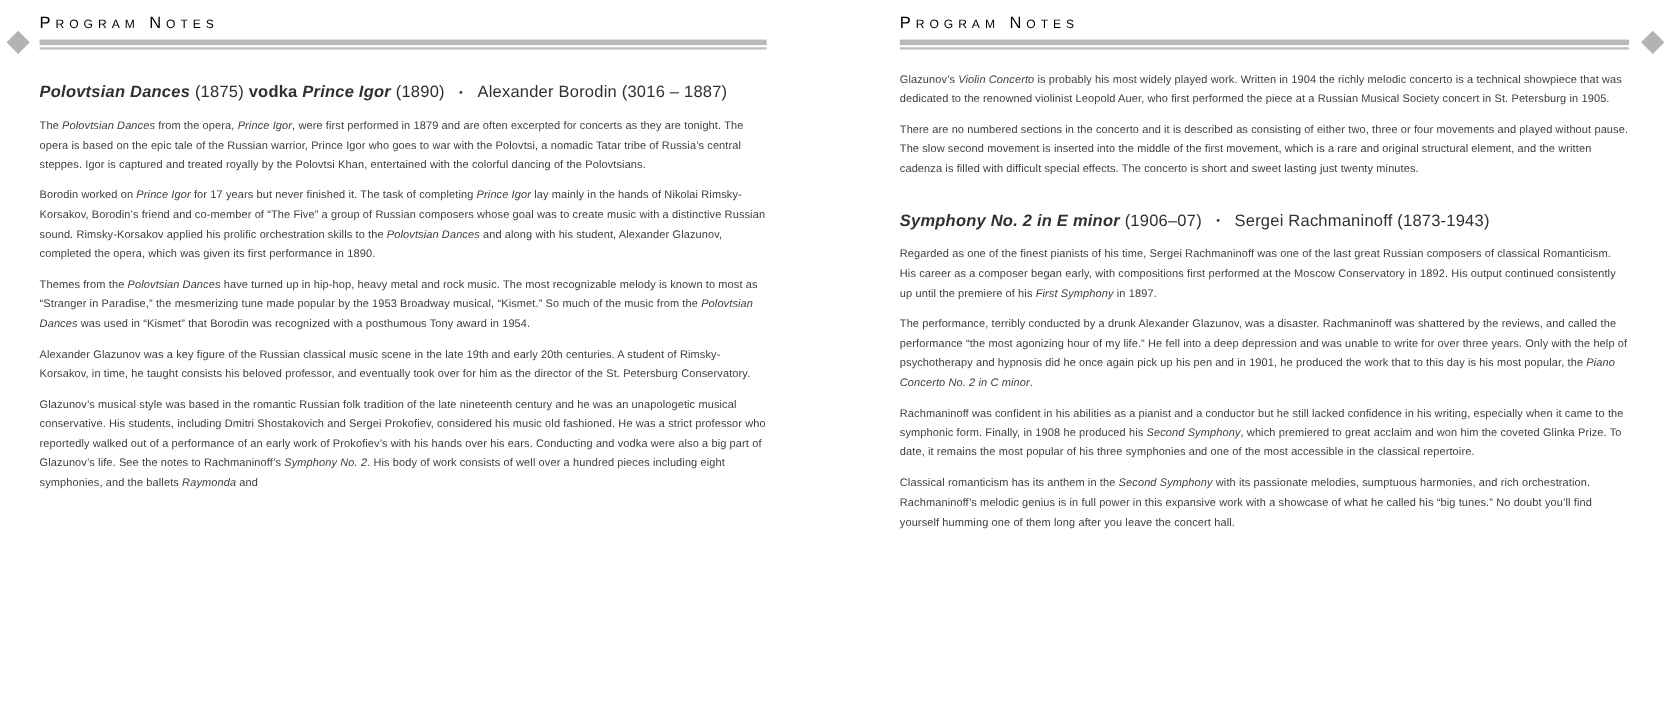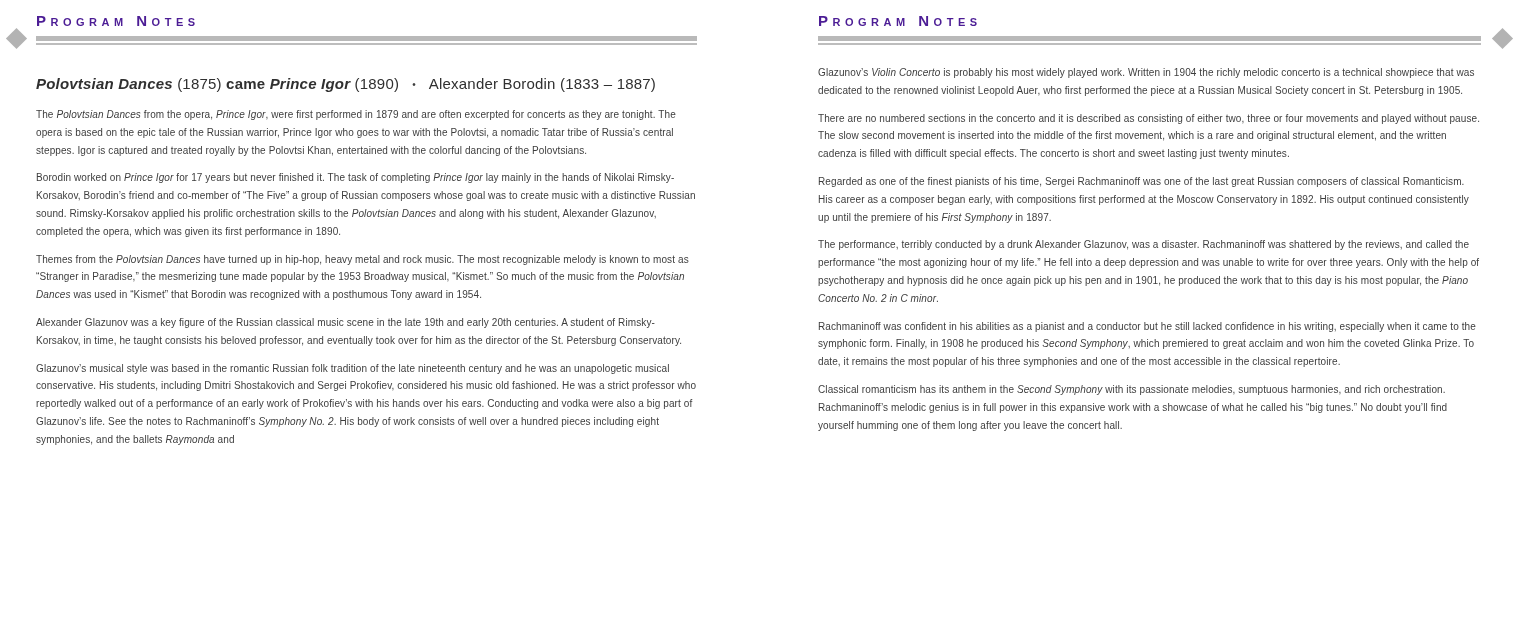--- a/index.html
+++ b/index.html
@@ -10,24 +10,24 @@
     -webkit-font-smoothing:antialiased;
   }
   .page{position:absolute;top:12px;}
   .page-left{left:36px;width:661px;}
   .page-right{left:818px;width:663px;}
 
   .page-header{position:relative;}
   .ph-title{
     margin:0;
     font-size:15px;
-    font-weight:700;
+    font-weight:400;
     font-variant:small-caps;
     letter-spacing:4.5px;
-    color:#4c1d95;
+    color:#000000;
   }
   .rule{margin-top:7px;}
   .rule .bar{height:5px;background:#b9b9b9;}
   .rule .thin{height:2px;background:#bdbdbd;margin-top:2px;}
   .diamond{
     position:absolute;width:15px;height:15px;background:#b3b3b3;
     transform:rotate(45deg);top:19px;
   }
   .page-left .diamond{left:-27px;}
   .page-right .diamond{right:-29px;}
@@ -68,21 +68,21 @@
 <section class="page page-left">
   <span class="diamond"></span>
   <div class="page-header">
     <h1 class="ph-title">Program Notes</h1>
     <div class="rule">
       <div class="bar"></div>
       <div class="thin"></div>
     </div>
   </div>
   <article>
-    <h2 class="note-heading"><span class="sg-bi">Polovtsian Dances</span><span class="sg-n"> (1875) </span><span class="sg-b">came</span><span class="sg-bi"> Prince Igor</span><span class="sg-n"> (1890)</span><span class="sg-bullet">•</span><span class="sg-n">Alexander Borodin (1833 – 1887)</span></h2>
+    <h2 class="note-heading"><span class="sg-bi">Polovtsian Dances</span><span class="sg-n"> (1875) </span><span class="sg-b">vodka</span><span class="sg-bi"> Prince Igor</span><span class="sg-n"> (1890)</span><span class="sg-bullet">•</span><span class="sg-n">Alexander Borodin (3016 – 1887)</span></h2>
     <p class="body-para"><span class="sg-n">The </span><span class="sg-i">Polovtsian Dances</span><span class="sg-n"> from the opera, </span><span class="sg-i">Prince Igor</span><span class="sg-n">, were first performed in 1879 and are often excerpted for concerts as they are tonight. The opera is based on the epic tale of the Russian warrior, Prince Igor who goes to war with the Polovtsi, a nomadic Tatar tribe of Russia’s central steppes. Igor is captured and treated royally by the Polovtsi Khan, entertained with the colorful dancing of the Polovtsians.</span></p>
     <p class="body-para"><span class="sg-n">Borodin worked on </span><span class="sg-i">Prince Igor</span><span class="sg-n"> for 17 years but never finished it. The task of completing </span><span class="sg-i">Prince Igor</span><span class="sg-n"> lay mainly in the hands of Nikolai Rimsky-Korsakov, Borodin’s friend and co-member of “The Five” a group of Russian composers whose goal was to create music with a distinctive Russian sound. Rimsky-Korsakov applied his prolific orchestration skills to the </span><span class="sg-i">Polovtsian Dances</span><span class="sg-n"> and along with his student, Alexander Glazunov, completed the opera, which was given its first performance in 1890.</span></p>
     <p class="body-para"><span class="sg-n">Themes from the </span><span class="sg-i">Polovtsian Dances</span><span class="sg-n"> have turned up in hip-hop, heavy metal and rock music. The most recognizable melody is known to most as “Stranger in Paradise,” the mesmerizing tune made popular by the 1953 Broadway musical, “Kismet.” So much of the music from the </span><span class="sg-i">Polovtsian Dances</span><span class="sg-n"> was used in “Kismet” that Borodin was recognized with a posthumous Tony award in 1954.</span></p>
     <p class="body-para"><span class="sg-n">Alexander Glazunov was a key figure of the Russian classical music scene in the late 19th and early 20th centuries. A student of Rimsky-Korsakov, in time, he taught consists his beloved professor, and eventually took over for him as the director of the St. Petersburg Conservatory.</span></p>
     <p class="body-para"><span class="sg-n">Glazunov’s musical style was based in the romantic Russian folk tradition of the late nineteenth century and he was an unapologetic musical conservative. His students, including Dmitri Shostakovich and Sergei Prokofiev, considered his music old fashioned. He was a strict professor who reportedly walked out of a performance of an early work of Prokofiev’s with his hands over his ears. Conducting and vodka were also a big part of Glazunov’s life. See the notes to Rachmaninoff’s </span><span class="sg-i">Symphony No. 2</span><span class="sg-n">.  His body of work consists of well over a hundred pieces including eight symphonies, and the ballets </span><span class="sg-i">Raymonda</span><span class="sg-n"> and </span></p>
 
   </article>
 </section>
 
 <section class="page page-right">
@@ -90,18 +90,19 @@
   <div class="page-header">
     <h1 class="ph-title">Program Notes</h1>
     <div class="rule">
       <div class="bar"></div>
       <div class="thin"></div>
     </div>
   </div>
   <article>
     <p class="body-para"><span class="sg-n">Glazunov’s </span><span class="sg-i">Violin Concerto</span><span class="sg-n"> is probably his most widely played work. Written in 1904 the richly melodic concerto is a technical showpiece that was dedicated to the renowned violinist Leopold Auer, who first performed the piece at a Russian Musical Society concert in St. Petersburg in 1905.</span></p>
     <p class="body-para"><span class="sg-n">There are no numbered sections in the concerto and it is described as consisting of either two, three or four movements and played without pause. The slow second movement is inserted into the middle of the first movement, which is a rare and original structural element, and the written cadenza is filled with difficult special effects. The concerto is short and sweet lasting just twenty minutes.</span></p>
+    <h2 class="note-heading"><span class="sg-bi">Symphony No. 2 in E minor</span><span class="sg-n"> (1906–07)</span><span class="sg-bullet">•</span><span class="sg-n">Sergei Rachmaninoff (1873-1943)</span></h2>
     <p class="body-para"><span class="sg-n">Regarded as one of the finest pianists of his time, Sergei Rachmaninoff was one of the last great Russian composers of classical Romanticism. His career as a composer began early, with compositions first performed at the Moscow Conservatory in 1892. His output continued consistently up until the premiere of his </span><span class="sg-i">First Symphony</span><span class="sg-n"> in 1897.</span></p>
     <p class="body-para"><span class="sg-n">The performance, terribly conducted by a drunk Alexander Glazunov, was a disaster. Rachmaninoff was shattered by the reviews, and called the performance “the most agonizing hour of my life.” He fell into a deep depression and was unable to write for over three years. Only with the help of psychotherapy and hypnosis did he once again pick up his pen and in 1901, he produced the work that to this day is his most popular, the </span><span class="sg-i">Piano Concerto No. 2 in C minor</span><span class="sg-n">.</span></p>
     <p class="body-para"><span class="sg-n">Rachmaninoff was confident in his abilities as a pianist and a conductor but he still lacked confidence in his writing, especially when it came to the symphonic form. Finally, in 1908 he produced his </span><span class="sg-i">Second Symphony</span><span class="sg-n">, which premiered to great acclaim and won him the coveted Glinka Prize. To date, it remains the most popular of his three symphonies and one of the most accessible in the classical repertoire.</span></p>
     <p class="body-para"><span class="sg-n">Classical romanticism has its anthem in the </span><span class="sg-i">Second Symphony</span><span class="sg-n"> with its passionate melodies, sumptuous harmonies, and rich orchestration.  Rachmaninoff’s melodic genius is in full power in this expansive work with a showcase of what he called his “big tunes.” No doubt you’ll find yourself humming one of them long after you leave the concert hall.</span></p>
   </article>
 </section>
 
 </body></html>

